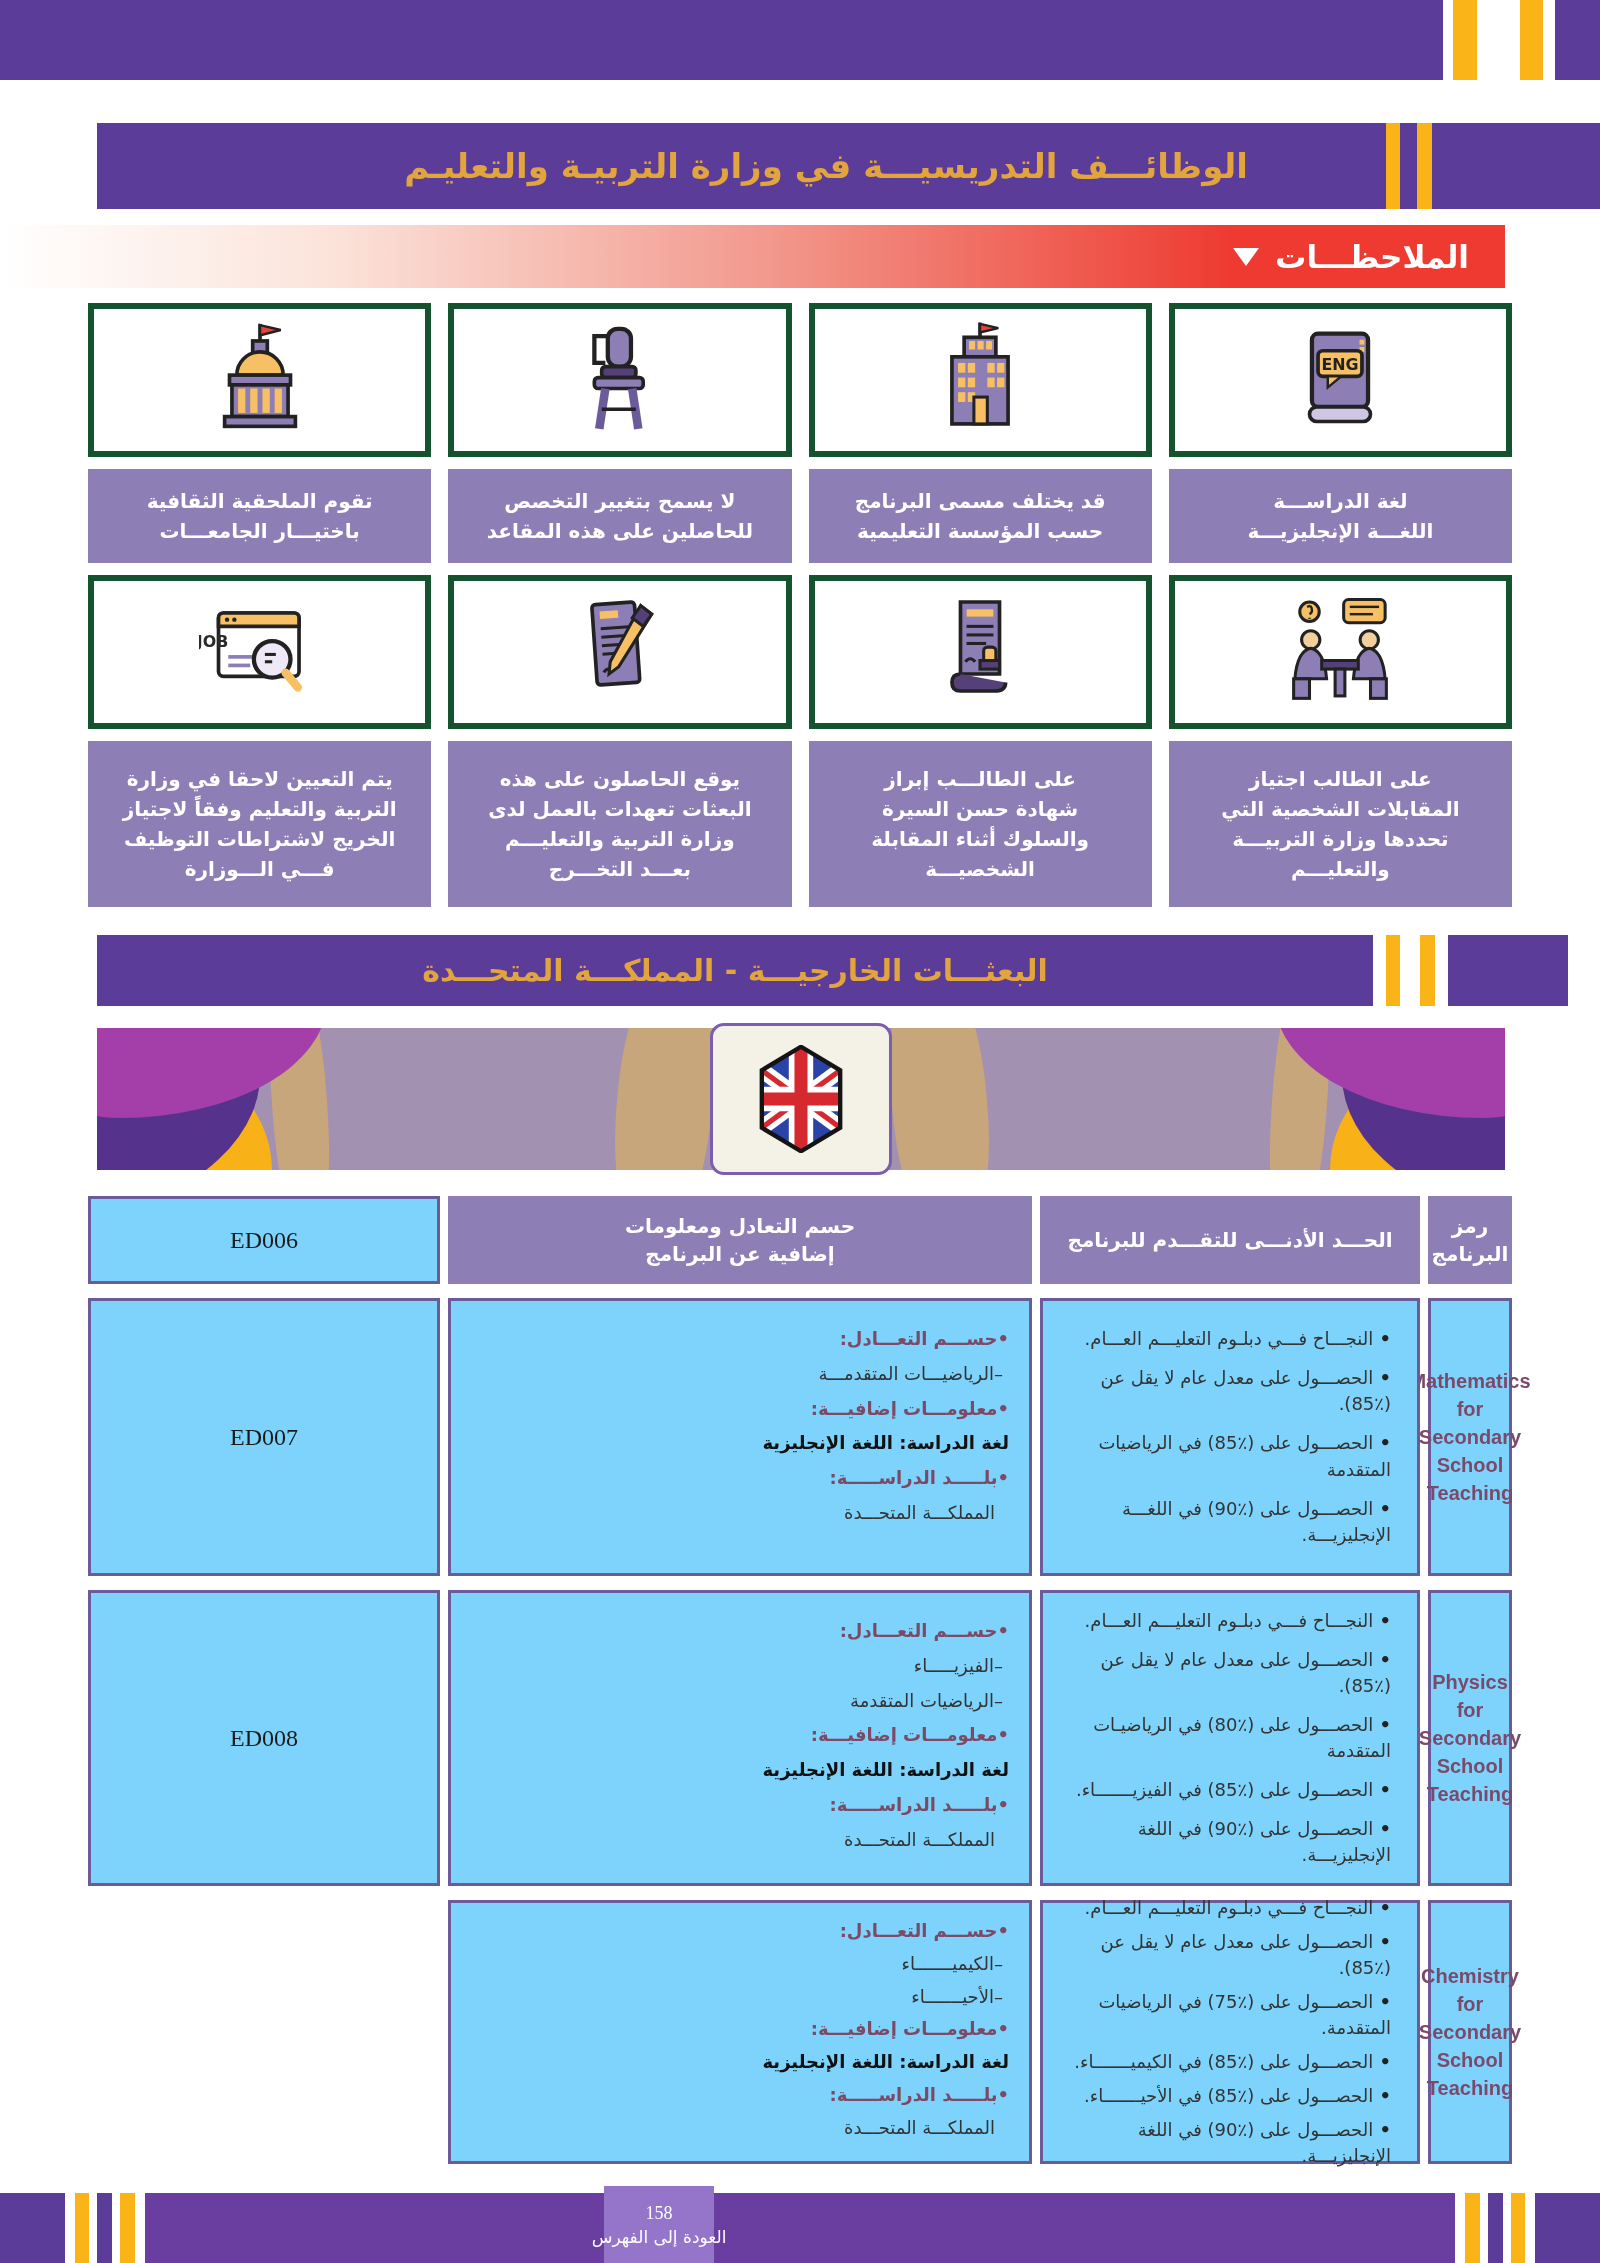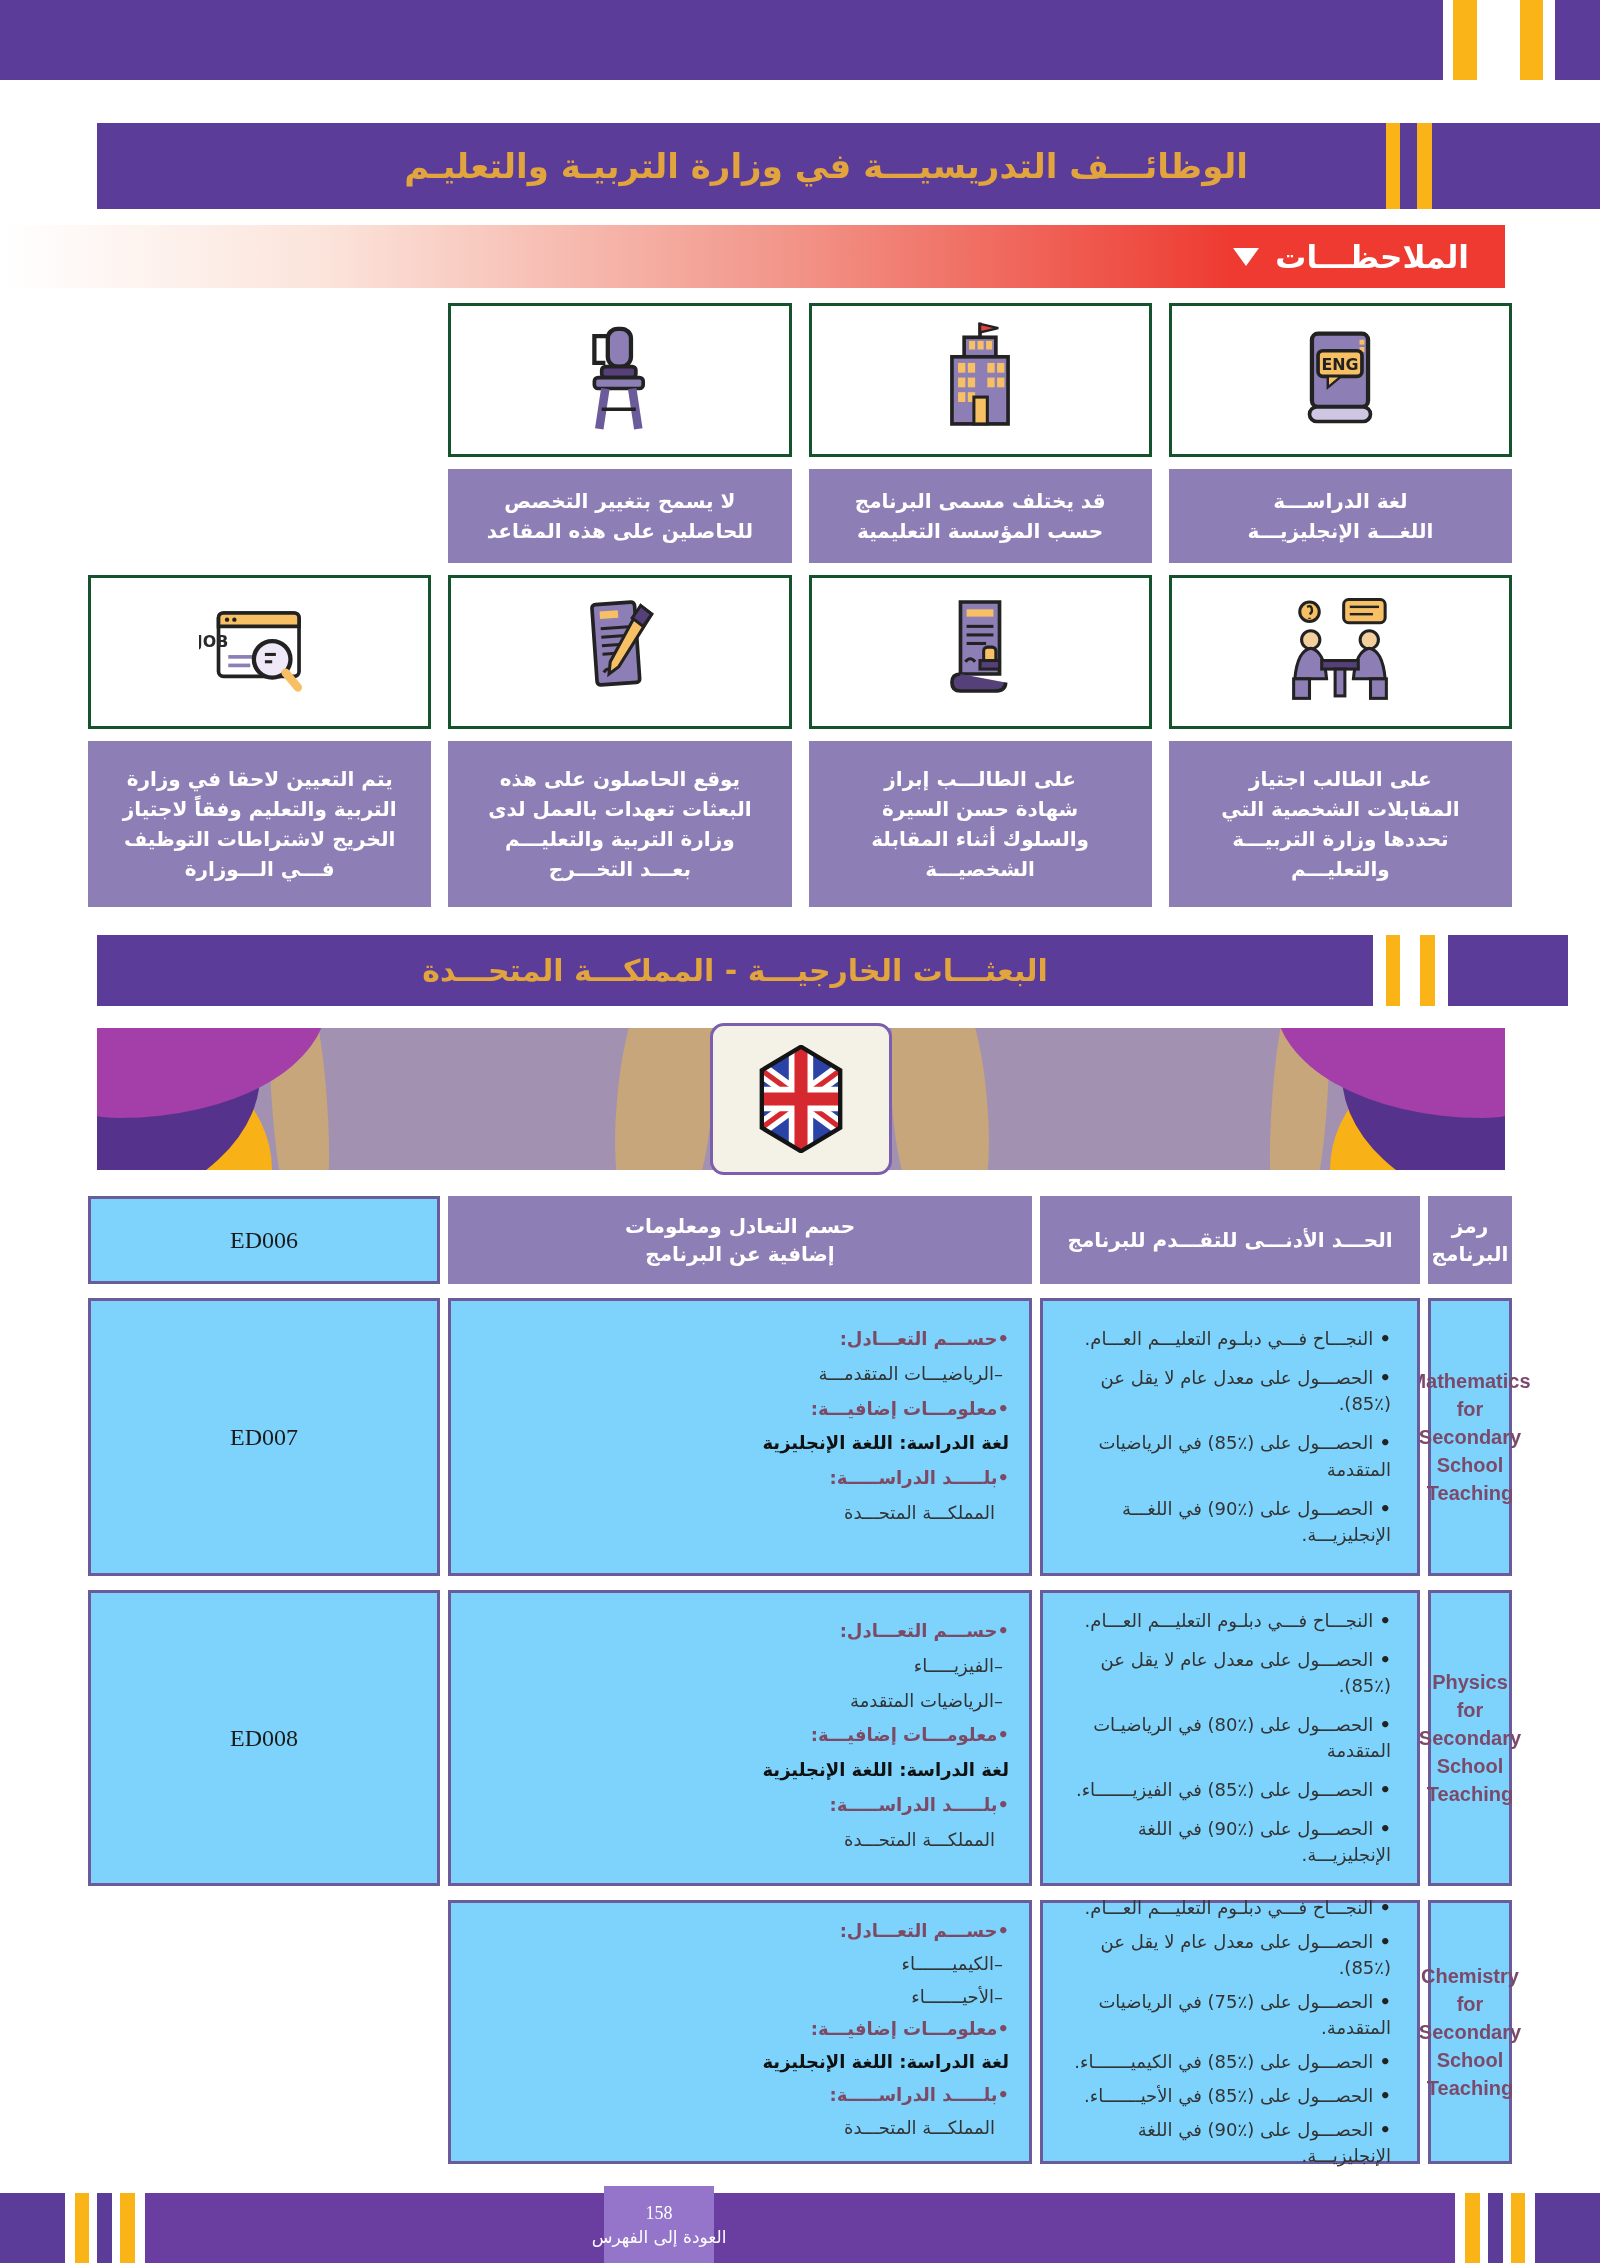--- a/index.html
+++ b/index.html
@@ -17,21 +17,21 @@
   .notes-banner{background:linear-gradient(90deg,#ffffff 0%,#fbe3da 22%,#f2968a 52%,#ee3a30 82%);
       display:flex;align-items:center;justify-content:flex-end;padding-right:36px;box-sizing:border-box;}
   .notes-banner .tri{width:0;height:0;border-left:13px solid transparent;border-right:13px solid transparent;
       border-top:18px solid #ffffff;margin-right:16px;}
   .notes-banner .txt{color:#ffffff;font-size:31px;font-weight:bold;}
 
   
   .notes-grid{left:88px;width:1424px;display:grid;grid-template-columns:repeat(4,1fr);
       column-gap:17px;direction:rtl;}
   .note{display:flex;flex-direction:column;}
-  .icon-box{height:154px;background:#ffffff;border:3px solid #14532d;display:flex;
+  .icon-box{height:154px;background:#ffffff;border:6px solid #14532d;display:flex;
       align-items:center;justify-content:center;box-sizing:border-box;}
   .note-label{margin-top:12px;background:#8d7eb5;color:#ffffff;font-size:20px;font-weight:bold;
       line-height:1.5;text-align:center;display:flex;align-items:center;justify-content:center;
       white-space:pre-line;box-sizing:border-box;padding:6px 10px;}
   .r1 .note-label{height:94px;}
   .r2 .note-label{height:166px;}
 
   
   .uk-wrap{left:97px;top:1028px;width:1408px;height:142px;}
   .uk-decor{position:absolute;inset:0;background:#a391b1;overflow:hidden;}
@@ -151,20 +151,39 @@
         <rect x="35" y="39" width="28" height="9" rx="3" fill="#55407a" stroke="#222" stroke-width="3"></rect>
         <rect x="29" y="48" width="40" height="9" rx="3" fill="#8d7eb5" stroke="#222" stroke-width="3"></rect>
         <line x1="38" y1="57" x2="33" y2="90" stroke="#6b5b9a" stroke-width="7"></line>
         <line x1="60" y1="57" x2="65" y2="90" stroke="#6b5b9a" stroke-width="7"></line>
         <line x1="35" y1="74" x2="63" y2="74" stroke="#222" stroke-width="3"></line>
       </svg>
     </div>
     <div class="note-label">لا يسمح بتغيير التخصص
 للحاصلين على هذه المقاعد</div>
   </div>
+  <div class="note">
+    <div class="icon-box">
+      <svg viewBox="0 0 100 100" width="122" height="122">
+        <line x1="50" y1="4" x2="50" y2="18" stroke="#222" stroke-width="3"></line>
+        <polygon points="50,5 67,9 50,13.5" fill="#e8413c" stroke="#222" stroke-width="2"></polygon>
+        <rect x="44" y="18" width="12" height="11" fill="#8d7eb5" stroke="#222" stroke-width="3"></rect>
+        <path d="M31 46 A19 19 0 0 1 69 46 Z" fill="#f7c064" stroke="#222" stroke-width="3"></path>
+        <rect x="25" y="46" width="50" height="8" fill="#8d7eb5" stroke="#222" stroke-width="3"></rect>
+        <rect x="27" y="54" width="46" height="26" fill="#8d7eb5" stroke="#222" stroke-width="3"></rect>
+        <rect x="32" y="57" width="6" height="20" fill="#f7c064"></rect>
+        <rect x="42" y="57" width="6" height="20" fill="#f7c064"></rect>
+        <rect x="52" y="57" width="6" height="20" fill="#f7c064"></rect>
+        <rect x="62" y="57" width="6" height="20" fill="#f7c064"></rect>
+        <rect x="21" y="80" width="58" height="8" fill="#8d7eb5" stroke="#222" stroke-width="3"></rect>
+      </svg>
+    </div>
+    <div class="note-label">تقوم الملحقية الثقافية
+باختيـــار الجامعـــات</div>
+  </div>
 </div>
 
 <div class="abs notes-grid r2" style="top:575px;">
   <div class="note">
     <div class="icon-box">
       <svg viewBox="0 0 100 100" width="122" height="122">
         <circle cx="25" cy="17" r="8" fill="#f7c064" stroke="#222" stroke-width="2.5"></circle>
         <path d="M23 13 q4 -2 4 3 q0 2 -2 3 m0 3 v1" fill="none" stroke="#222" stroke-width="2"></path>
         <rect x="53" y="7" width="34" height="19" rx="4" fill="#f7c064" stroke="#222" stroke-width="2.5"></rect>
         <line x1="58" y1="13" x2="82" y2="13" stroke="#222" stroke-width="2"></line>

